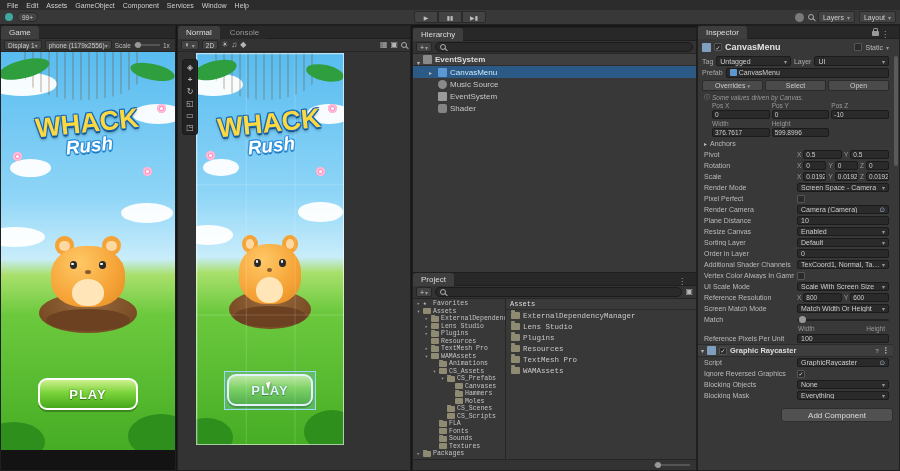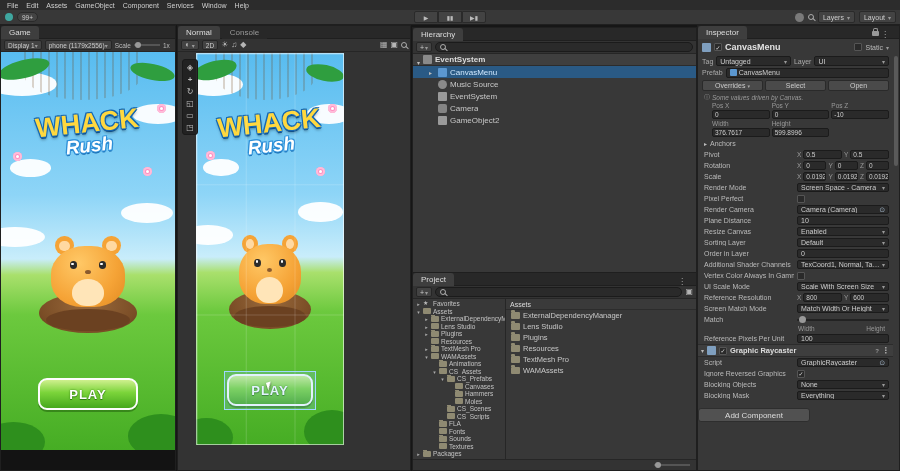--- a/index.html
+++ b/index.html
@@ -142,21 +142,21 @@
 .hicon{width:9px;height:9px;background:#9a9a9a;border-radius:1px;flex:none;}
 .hrow.icon-prefab .hicon{background:#5b97d0;}
 .hrow.icon-camera .hicon{background:#848484;border-radius:2px;}
 .hrow.icon-audio .hicon{background:#8a8a8a;border-radius:50%;}
 .hrow.prefab .hlabel{color:#8ec4f0;}
 .hrow.selected.prefab .hlabel{color:#cfe8ff;}
 .hlabel{white-space:nowrap;overflow:hidden;}
 
 
 #project-panel{left:412px;top:272px;width:285px;height:199px;}
-#project-body{position:absolute;left:0;top:26px;right:0;bottom:11px;display:flex;}
+#project-body{position:absolute;left:0;top:26px;right:0;bottom:11px;display:flex;font-family:Liberation Mono, monospace;}
 #project-tree{width:93px;border-right:1px solid #262626;overflow:hidden;padding-top:1px;}
 #project-list{flex:1;overflow:hidden;}
 .trow{height:7.5px;display:flex;align-items:center;gap:2px;font-size:6.5px;color:#c4c4c4;
   white-space:nowrap;overflow:hidden;}
 .tw{width:5px;flex:none;text-align:center;}
 .trow.arrow-open .tw::after{content:'▾';font-size:5px;color:#aaa;}
 .trow.arrow-closed .tw::after{content:'▸';font-size:5px;color:#aaa;}
 .tico{width:8px;height:6px;background:#8f8a72;border-radius:1px;position:relative;flex:none;}
 .tico::before{content:'';position:absolute;top:-2px;left:0;width:4px;height:2px;background:#8f8a72;border-radius:1px 1px 0 0;}
 .trow.icon-star .tico{background:transparent;}
@@ -215,21 +215,21 @@
 .objpick::after{content:'⊙';font-size:7px;color:#9ab;}
 .irow.type-object .objpick{display:inline-flex;margin-left:auto;}
 .irow.type-checkbox .cbx{display:inline-flex;}
 .xyz{display:flex;align-items:center;gap:2px;flex:1;min-width:0;}
 .ax{font-size:6.5px;color:#999;flex:none;}
 .axf{flex:1;height:9px;background:#2a2a2a;border:1px solid #1b1b1b;border-radius:2px;padding:0 2px;
   font-size:6.5px;display:flex;align-items:center;color:#ccc;overflow:hidden;min-width:0;}
 .wh-row{display:flex;justify-content:space-between;padding:0 8px 0 100px;font-size:6.5px;color:#999;height:8px;}
 .matchslider{flex:1;height:2px;background:#222;position:relative;border-radius:1px;}
 .matchslider .knob{position:absolute;left:2px;top:-3px;width:7px;height:7px;border-radius:50%;background:#999;}
-.addc{display:flex;justify-content:flex-start;padding:7px 0;}
+.addc{display:flex;justify-content:flex-end;padding:7px 0;}
 .addc button{width:112px;height:14px;background:#515151;border:1px solid #2e2e2e;border-radius:3px;
   color:#ddd;font-size:8px;font-family:inherit;cursor:pointer;}
 </style>
 </head>
 <body>
 
 <div id="app">
 
   <div id="menubar">
 
@@ -421,26 +421,21 @@
           <span class="hlabel">Music Source</span>
         </div>
         <div class="hrow icon-object">
           <span class="harrow"></span>
           <span class="hicon"></span>
           <span class="hlabel">EventSystem</span>
         </div>
         <div class="hrow icon-camera">
           <span class="harrow"></span>
           <span class="hicon"></span>
-          <span class="hlabel">Camera</span>
-        </div>
-        <div class="hrow icon-object">
-          <span class="harrow"></span>
-          <span class="hicon"></span>
-          <span class="hlabel">GameObject2</span>
+          <span class="hlabel">Shader</span>
         </div>
       </div>
   </div>
 
   <div id="project-panel" class="panel">
     <div class="tabstrip">
       <span class="tab active">Project</span>
       <span class="spacer"></span>
       <span class="kebab"></span>
     </div>

